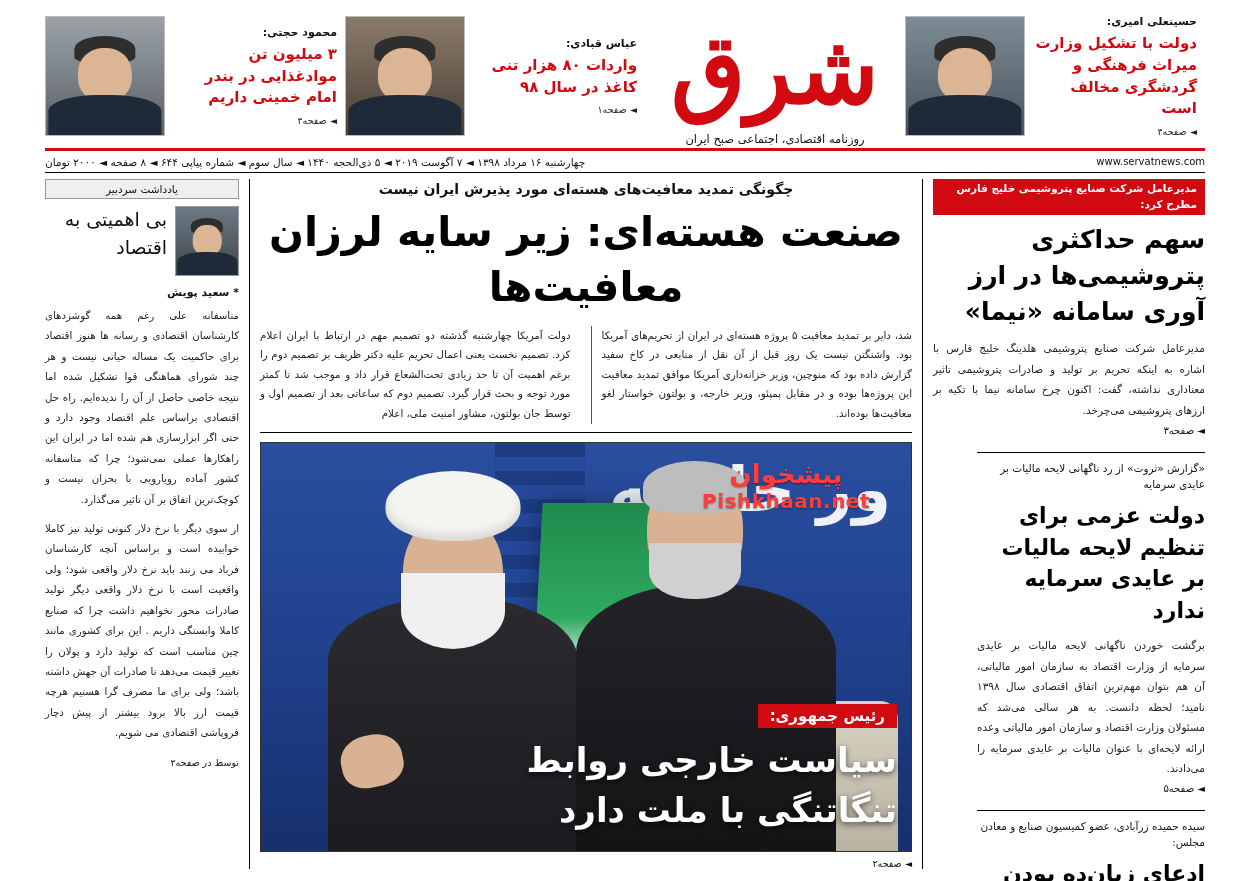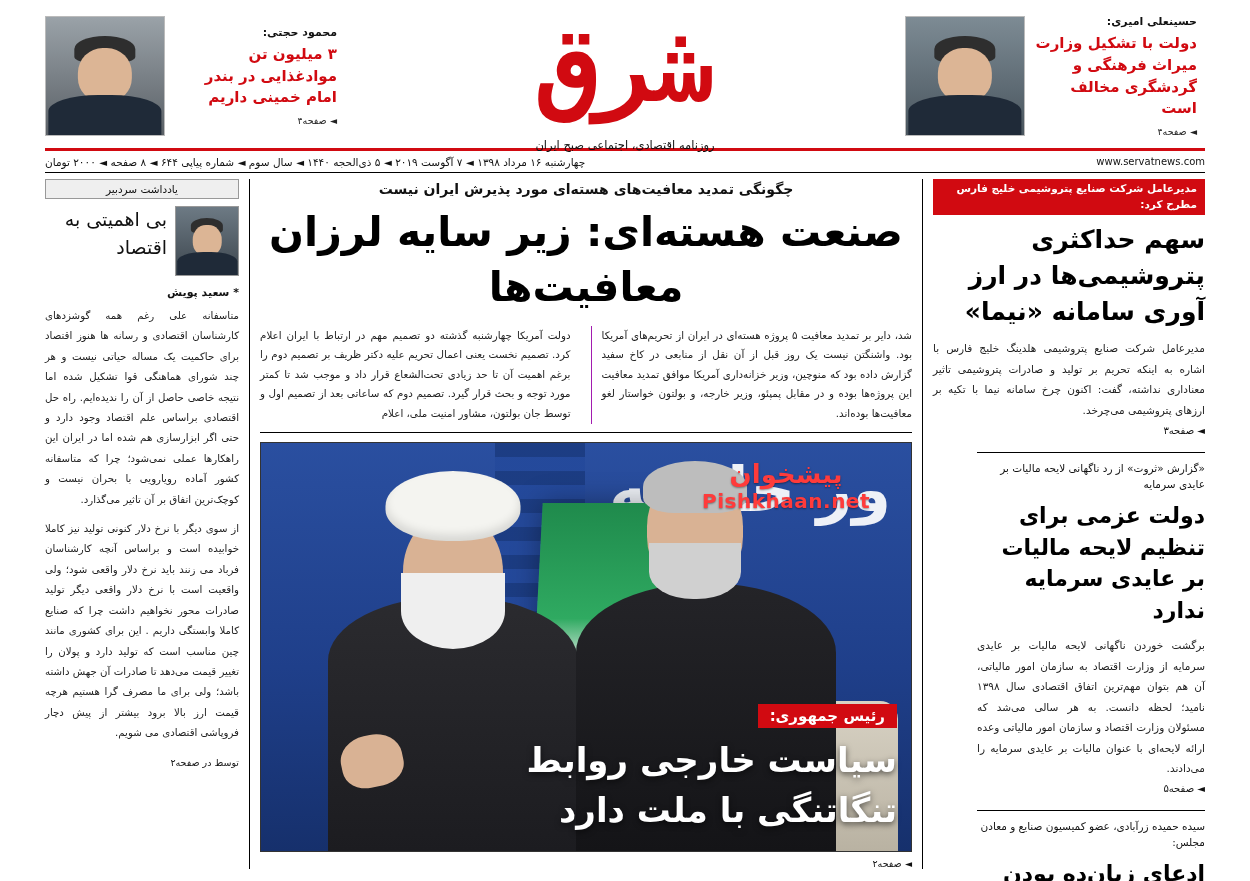--- a/index.html
+++ b/index.html
@@ -74,27 +74,27 @@
 
   .logo-zone {
     flex: 1 1 auto;
     display: flex;
     flex-direction: column;
     align-items: center;
     justify-content: flex-start;
     position: relative;
   }
   .logo-word {
-    font-family: Liberation Mono, monospace;
+    font-family: Liberation Sans, sans-serif;
     font-size: 96px;
     font-weight: bold;
     color: #d10a11;
     line-height: 1;
     letter-spacing: -2px;
-    margin-top: 12px;
+    margin-top: 6px;
     direction: rtl;
     white-space: nowrap;
   }
   .logo-sub {
     font-size: 11.5px;
     color: #111;
     margin-top: 14px;
   }
 
   
@@ -433,20 +433,32 @@
         <div class="mini-face"></div>
         <div class="mini-body"></div>
       </div>
     </div>
 
     <div class="logo-zone">
       <div class="logo-word">شرق</div>
       <div class="logo-sub">روزنامه اقتصادی، اجتماعی صبح ایران</div>
     </div>
 
+    <div class="teaser left">
+      <div class="teaser-text">
+        <div class="teaser-kicker">عباس قبادی:</div>
+        <div class="teaser-headline">واردات ۸۰ هزار تنی کاغذ در سال ۹۸</div>
+        <div class="teaser-page">◄ صفحه۱</div>
+      </div>
+      <div class="teaser-photo mini-bg-c">
+        <div class="mini-hair"></div>
+        <div class="mini-face"></div>
+        <div class="mini-body"></div>
+      </div>
+    </div>
 
     <div class="teaser left">
       <div class="teaser-text">
         <div class="teaser-kicker">محمود حجتی:</div>
         <div class="teaser-headline">۳ میلیون تن موادغذایی در بندر امام خمینی داریم</div>
         <div class="teaser-page">◄ صفحه۴</div>
       </div>
       <div class="teaser-photo mini-bg-d">
         <div class="mini-hair"></div>
         <div class="mini-face"></div>

